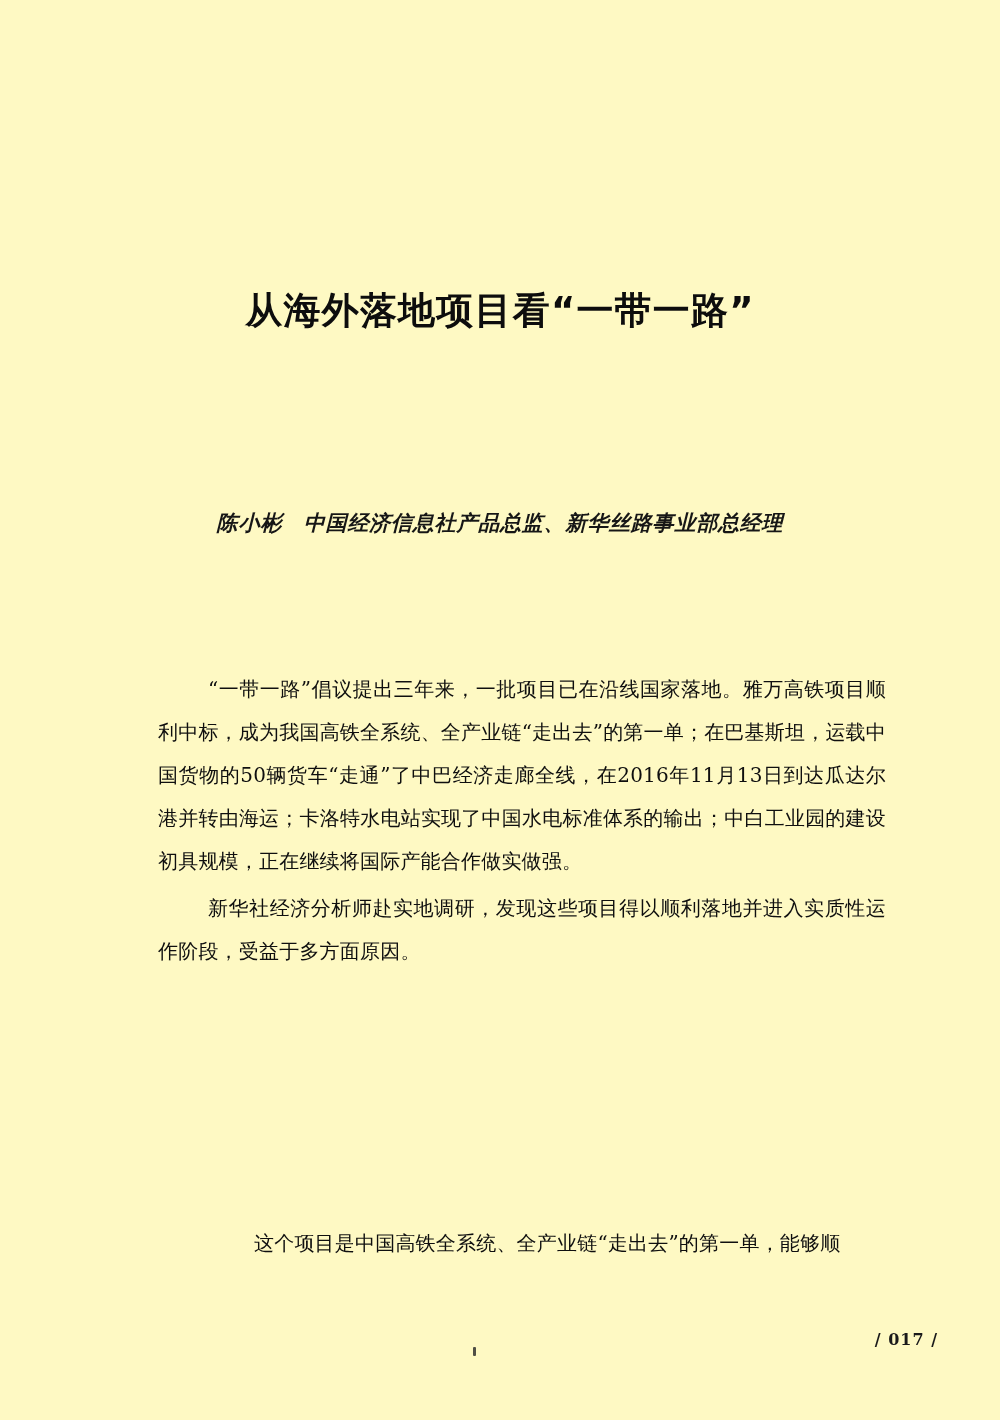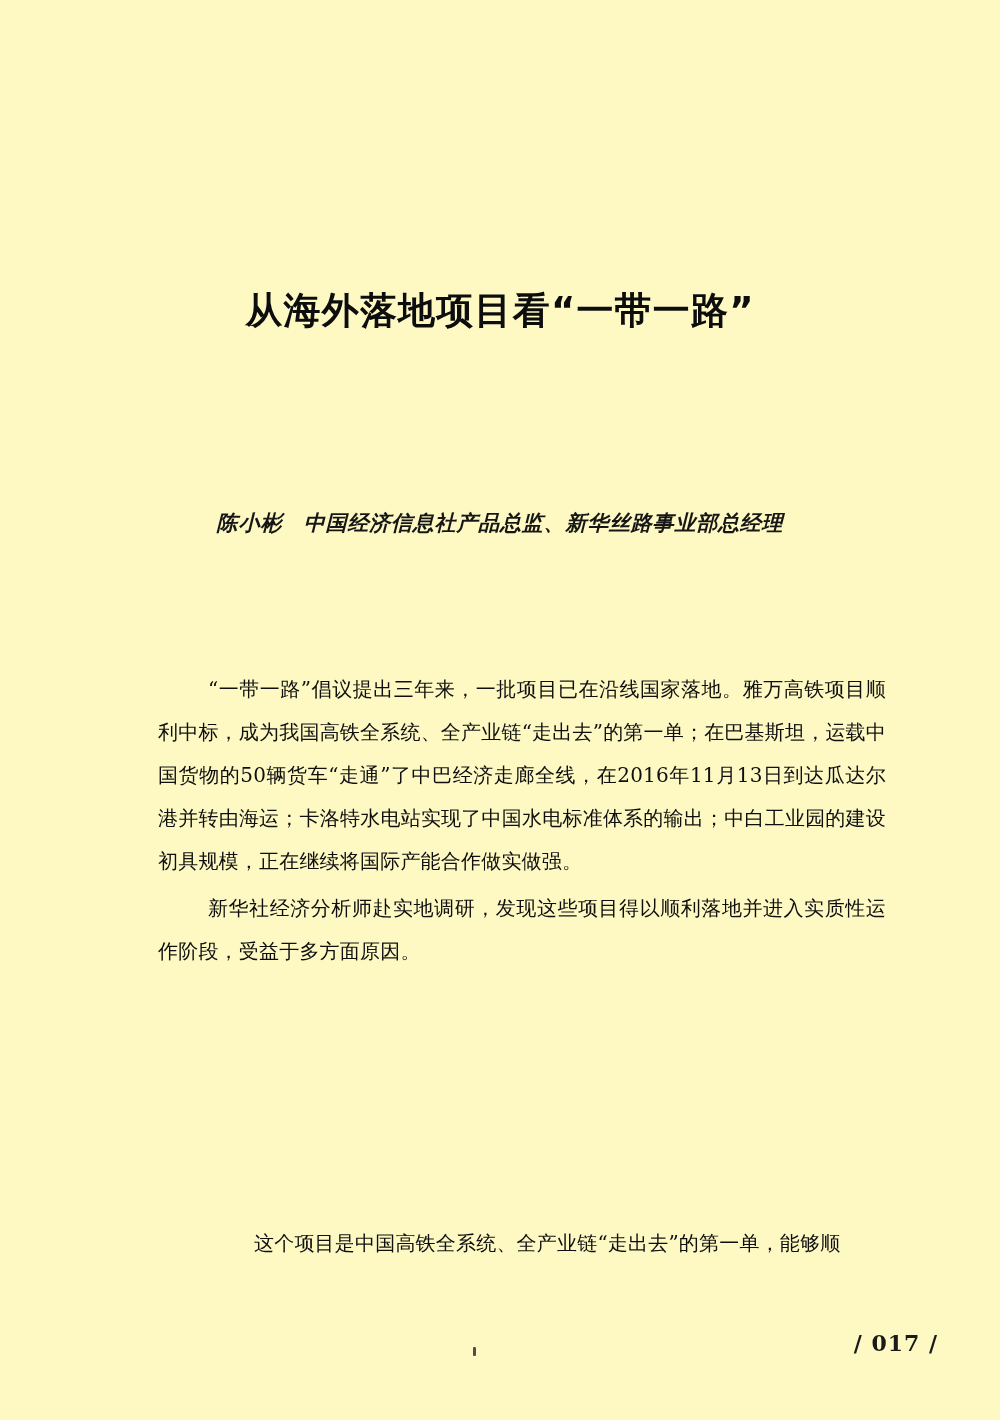--- a/index.html
+++ b/index.html
@@ -108,21 +108,21 @@
     margin-left: 46px;
   }
 
   
   .page-number {
     position: absolute;
     right: 62px;
     top: 1330px;
     font-family: "DejaVu Serif", "Liberation Serif", serif;
     font-weight: 700;
-    font-size: 22px;
+    font-size: 16px;
     letter-spacing: 1px;
     color: #1a1a1a;
   }
 
   
   .scan-artifact {
     position: absolute;
     left: 473px;
     top: 1347px;
     width: 3px;

